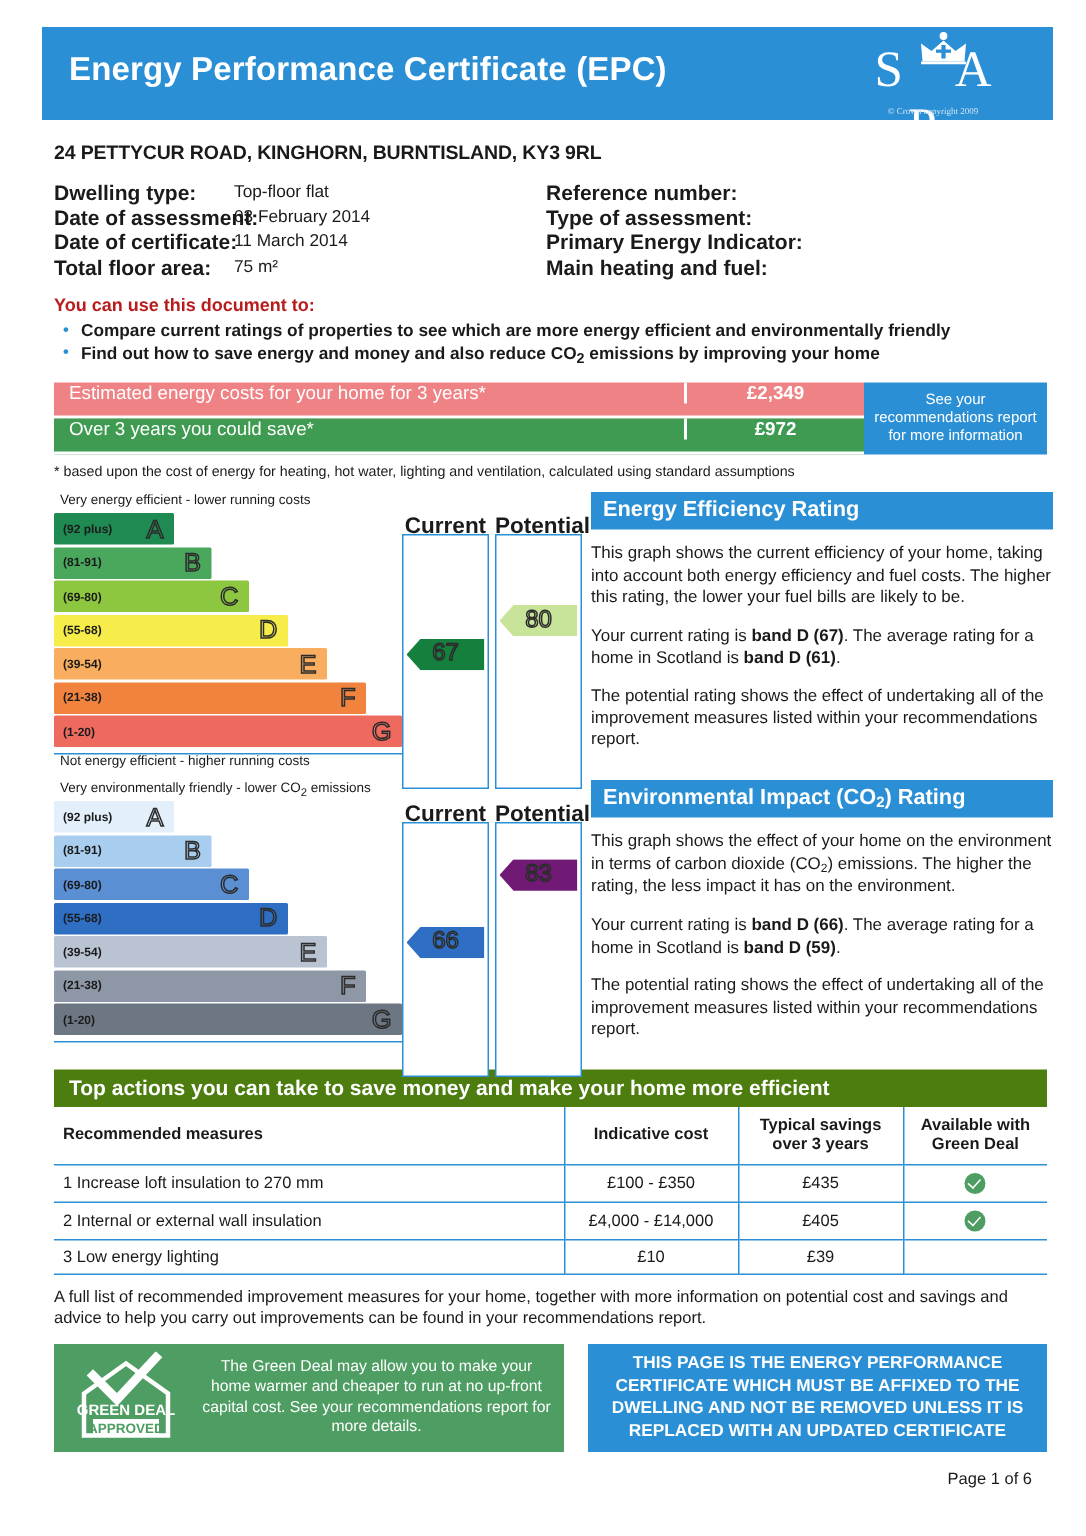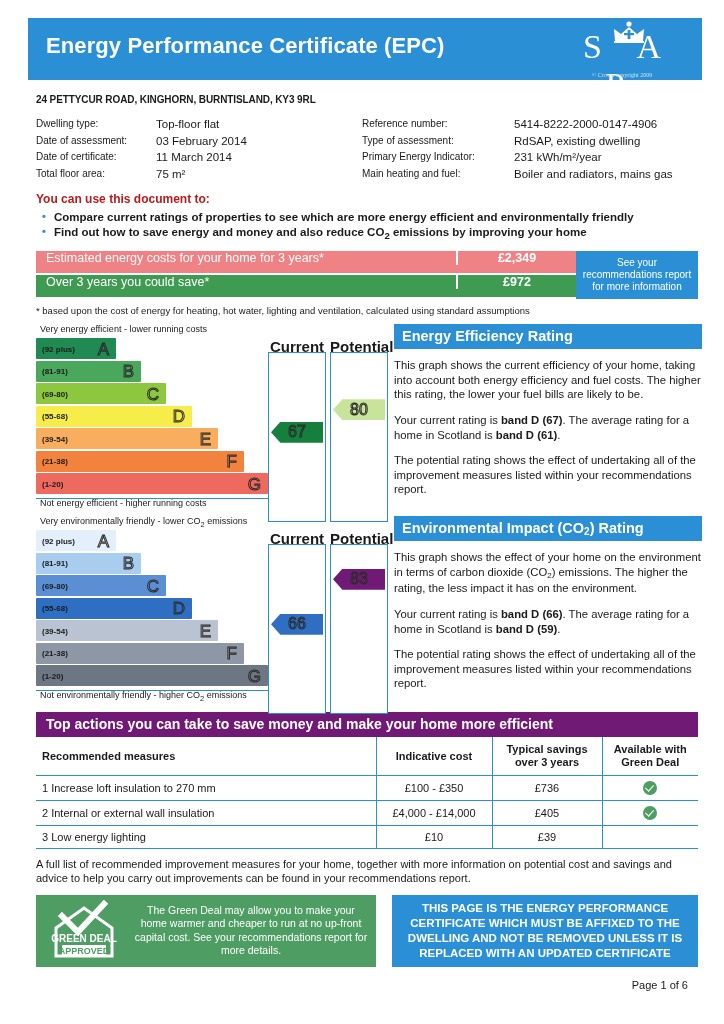--- a/index.html
+++ b/index.html
@@ -62,35 +62,35 @@
     left: 0; bottom: 0;
     width: 132px;
     text-align: center;
     color: #cfe4f5;
     font-family: "Liberation Serif", serif;
     font-size: 6px;
   }
 
   
   .address {
-    font-size: 10px;
+    font-size: 13px;
     font-weight: bold;
     margin: 0 0 11px 8px;
     letter-spacing: -0.1px;
   }
 
   
   .details {
     display: flex;
     margin: 0 0 10px 8px;
   }
   .details-col { display: flex; }
   .details-col.left { width: 330px; }
   .details-col.right { width: 340px; }
-  .d-labels { font-size: 10px; font-weight: normal; line-height: 16.5px; }
+  .d-labels { font-size: 14px; font-weight: bold; line-height: 16.5px; }
   .d-values { font-size: 11.5px; line-height: 16.5px; }
   .details-col.left .d-labels { width: 120px; }
   .details-col.right .d-labels { width: 152px; }
   .details-col.right .d-values { width: 188px; }
   .d-row { white-space: nowrap; }
   .d-row.wrap { white-space: normal; }
 
   
   .use-title {
     color: #b91c1c;
@@ -277,21 +277,21 @@
   .panel-p b { font-weight: bold; }
   .panel-p sub {
     font-size: 8px;
     vertical-align: baseline;
     position: relative;
     bottom: -2px;
   }
 
   
   .actions-title {
-    background: #701a75;
+    background: #4d7c0f;
     color: #ffffff;
     font-size: 14px;
     font-weight: bold;
     padding: 4px 10px 5px 10px;
     margin: 8px 0 0 8px;
     width: 662px;
   }
   .act-table {
     width: 662px;
     margin-left: 8px;
@@ -432,26 +432,20 @@
         <div class="d-row">75 m²</div>
       </div>
     </div>
     <div class="details-col right">
       <div class="d-labels">
         <div class="d-row">Reference number:</div>
         <div class="d-row">Type of assessment:</div>
         <div class="d-row">Primary Energy Indicator:</div>
         <div class="d-row">Main heating and fuel:</div>
       </div>
-      <div class="d-values">
-        <div class="d-row">5414-8222-2000-0147-4906</div>
-        <div class="d-row">RdSAP, existing dwelling</div>
-        <div class="d-row">231 kWh/m²/year</div>
-        <div class="d-row wrap">Boiler and radiators, mains gas</div>
-      </div>
     </div>
   </div>
 
   <div class="use-title">You can use this document to:</div>
   <div class="bullets">
     <div class="bullet">Compare current ratings of properties to see which are more energy efficient and environmentally friendly</div>
     <div class="bullet">Find out how to save energy and money and also reduce CO<sub>2</sub> emissions by improving your home</div>
   </div>
 
   <div class="costs">
@@ -584,21 +578,20 @@
           <div class="scale-cols">
             <div class="col-head cur">Current</div>
             <div class="col-box cur" style="height: 169.5px;"></div>
             <div class="col-head pot">Potential</div>
             <div class="col-box pot" style="height: 169.5px;"></div>
             <div class="arrow" style="left: 3px; top: 83.5px; background: rgb(46, 111, 196);">66</div>
             <div class="arrow" style="left: 65px; top: 38.5px; background: #701a75;">83</div>
           </div>
           <div class="chart-underline" style="top: 159.5px;"></div>
         </div>
-      <div class="chart-caption">Not environmentally friendly - higher CO<sub>2</sub> emissions</div>
     </div>
     <div class="text-panel">
       <div class="panel-title"><span>Environmental Impact (CO</span><sub>2</sub><span>) Rating</span></div>
       <div class="panel-p">This graph shows the effect of your home on the environment in terms of carbon dioxide (CO<sub>2</sub>) emissions. The higher the rating, the less impact it has on the environment.</div>
       <div class="panel-p">Your current rating is <b>band D (66)</b>. The average rating for a home in Scotland is <b>band D (59)</b>.</div>
       <div class="panel-p">The potential rating shows the effect of undertaking all of the improvement measures listed within your recommendations report.</div>
     </div>
   </div>
 
   <div class="actions-title">Top actions you can take to save money and make your home more efficient</div>
@@ -608,21 +601,21 @@
         <th class="measures col-w1">Recommended measures</th>
         <th class="c2 col-w2">Indicative cost</th>
         <th class="c3 col-w3">Typical savings<br>over 3 years</th>
         <th class="col-w4">Available with<br>Green Deal</th>
       </tr>
     </thead>
     <tbody id="act-body">
         <tr>
           <td class="meas col-w1">1 Increase loft insulation to 270 mm</td>
           <td class="num c2 col-w2">£100 - £350</td>
-          <td class="num c3 col-w3">£736</td>
+          <td class="num c3 col-w3">£435</td>
           <td class="chk col-w4"><span class="tick"></span></td>
         </tr>
         <tr>
           <td class="meas col-w1">2 Internal or external wall insulation</td>
           <td class="num c2 col-w2">£4,000 - £14,000</td>
           <td class="num c3 col-w3">£405</td>
           <td class="chk col-w4"><span class="tick"></span></td>
         </tr>
         <tr>
           <td class="meas col-w1">3 Low energy lighting</td>

